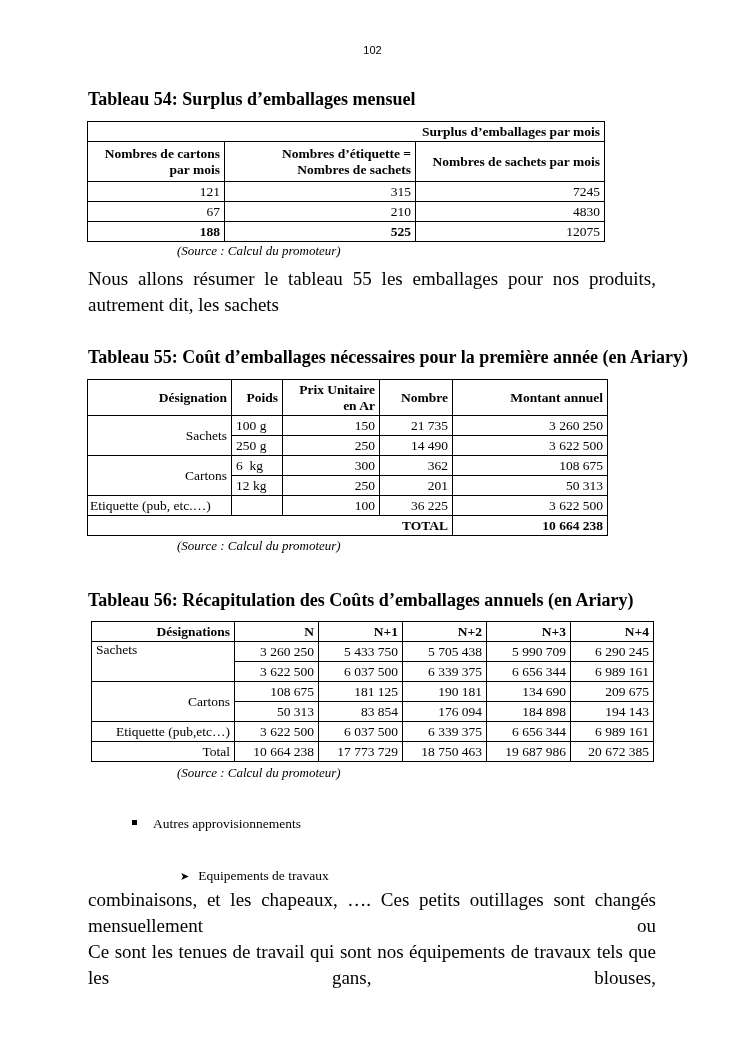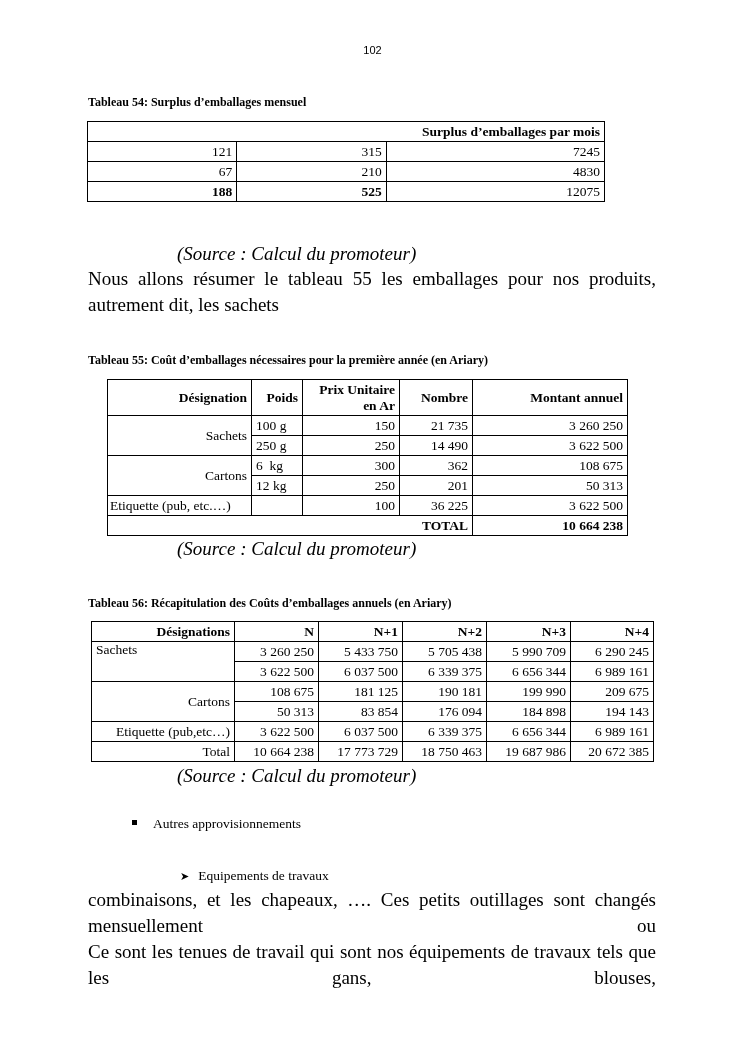--- a/index.html
+++ b/index.html
@@ -1,22 +1,22 @@
 <!DOCTYPE html>
 <html><head>
   <meta charset="utf-8">
   <style>
     html, body { margin: 0; padding: 0; background: #ffffff; }
     body { width: 745px; height: 1053px; position: relative; overflow: hidden;
            font-family: "Liberation Serif", serif; color: #000; }
     .abs { position: absolute; }
     .page-num { top: 44px; left: 0; width: 745px; text-align: center;
                 font-family: "Liberation Sans", sans-serif; font-size: 11px; }
-    .caption { font-weight: bold; font-size: 12px; left: 88px; margin-top: 6px; }
-    .source { font-style: italic; font-size: 19px; }
+    .caption { font-weight: bold; font-size: 18px; left: 88px; }
+    .source { font-style: italic; font-size: 13px; }
     .para { left: 88px; width: 568px; font-size: 19px; line-height: 26px; text-align: justify; }
     .para .last { text-align-last: left; }
     table { border-collapse: collapse; position: absolute; font-size: 13.5px; }
     td, th { border: 1px solid #000; padding: 0 4px; line-height: 16px; }
     th { font-weight: bold; }
     .c { text-align: right; }
     .r { text-align: right; }
     .l { text-align: left; }
     .b { font-weight: bold; }
     .bullet { font-weight: normal; font-size: 13.5px; }
@@ -24,20 +24,25 @@
 </head>
 <body>
 
 <div class="abs page-num">102</div>
 
 <div class="abs caption" style="top:89px;">Tableau 54: Surplus d’emballages mensuel</div>
 <table style="left:87px; top:121px; width:518px;">
   <tbody>
       <tr style="height:20px;">
     <th colspan="3" class="c">Surplus d’emballages par mois</th>
+  </tr>
+  <tr style="height:40px;">
+    <th class="c" style="width:128px;">Nombres de cartons par mois</th>
+    <th class="c" style="width:182px;">Nombres d’étiquette = Nombres de sachets</th>
+    <th class="c">Nombres de sachets par mois</th>
   </tr>
   <tr style="height:20px;">
     <td class="c">121</td>
     <td class="c">315</td>
     <td class="c">7245</td>
   </tr>
   <tr style="height:20px;">
     <td class="c">67</td>
     <td class="c">210</td>
     <td class="c">4830</td>
@@ -49,21 +54,21 @@
   </tr>
 </tbody>
   </table>
 <div class="abs source" style="left:177px; top:243px;">(Source : Calcul du promoteur)</div>
 
 <div class="abs para" style="top:266px;">
   <div>Nous allons résumer le tableau 55 les emballages pour nos produits, autrement dit, les sachets</div>
 </div>
 
 <div class="abs caption" style="top:347px;">Tableau 55: Coût d’emballages nécessaires  pour la première année (en Ariary)</div>
-<table style="left:87px; top:379px; width:521px;margin-left:20px;">
+<table style="left:87px; top:379px; width:521px;">
   <tbody>
       <tr style="height:36px;">
     <th class="c" style="width:135px;">Désignation</th>
     <th class="c" style="width:42px;">Poids</th>
     <th class="c" style="width:88px;">Prix Unitaire en Ar</th>
     <th class="c" style="width:64px;">Nombre</th>
     <th class="c">Montant annuel</th>
   </tr>
   <tr style="height:20px;">
     <td rowspan="2" class="c">Sachets</td>
@@ -130,21 +135,21 @@
     <td class="r">6 037 500</td>
     <td class="r">6 339 375</td>
     <td class="r">6 656 344</td>
     <td class="r">6 989 161</td>
   </tr>
   <tr style="height:20px;">
     <td rowspan="2" class="c">Cartons</td>
     <td class="r">108 675</td>
     <td class="r">181 125</td>
     <td class="r">190 181</td>
-    <td class="r">199 990</td>
+    <td class="r">134 690</td>
     <td class="r">209 675</td>
   </tr>
   <tr style="height:20px;">
     <td class="r">50 313</td>
     <td class="r">83 854</td>
     <td class="r">176 094</td>
     <td class="r">184 898</td>
     <td class="r">194 143</td>
   </tr>
   <tr style="height:20px;">

